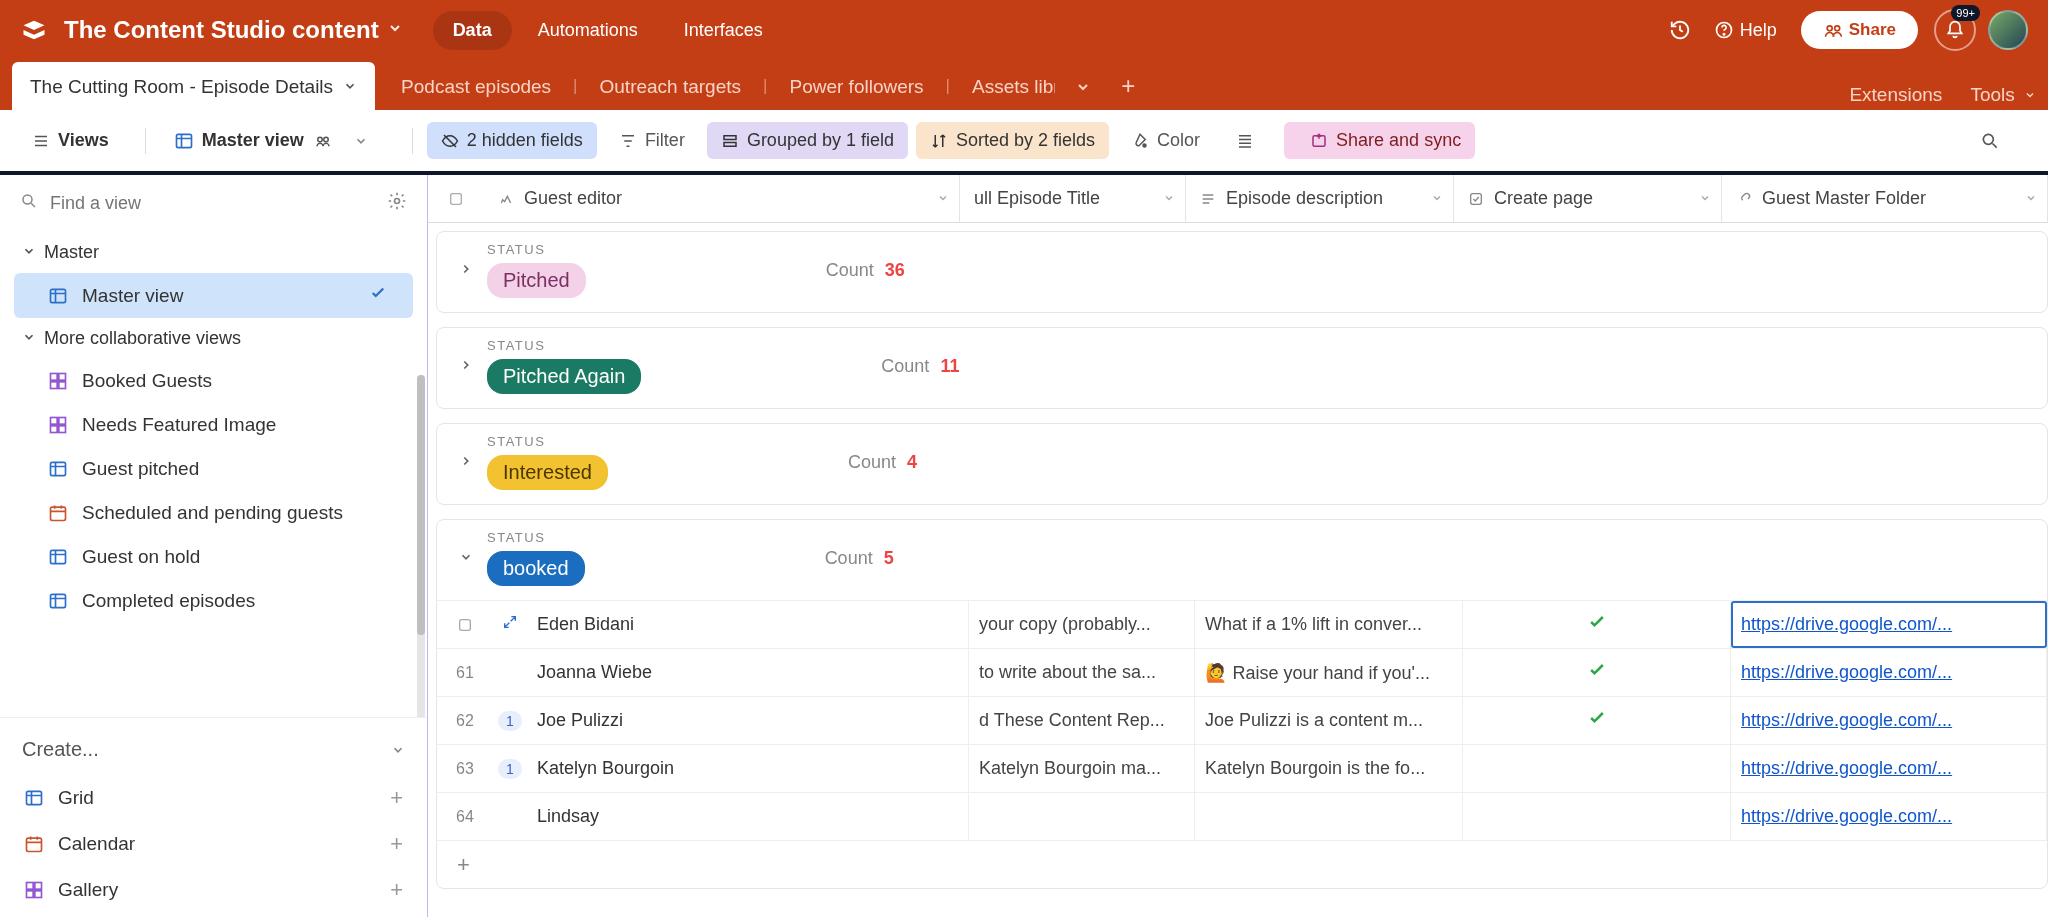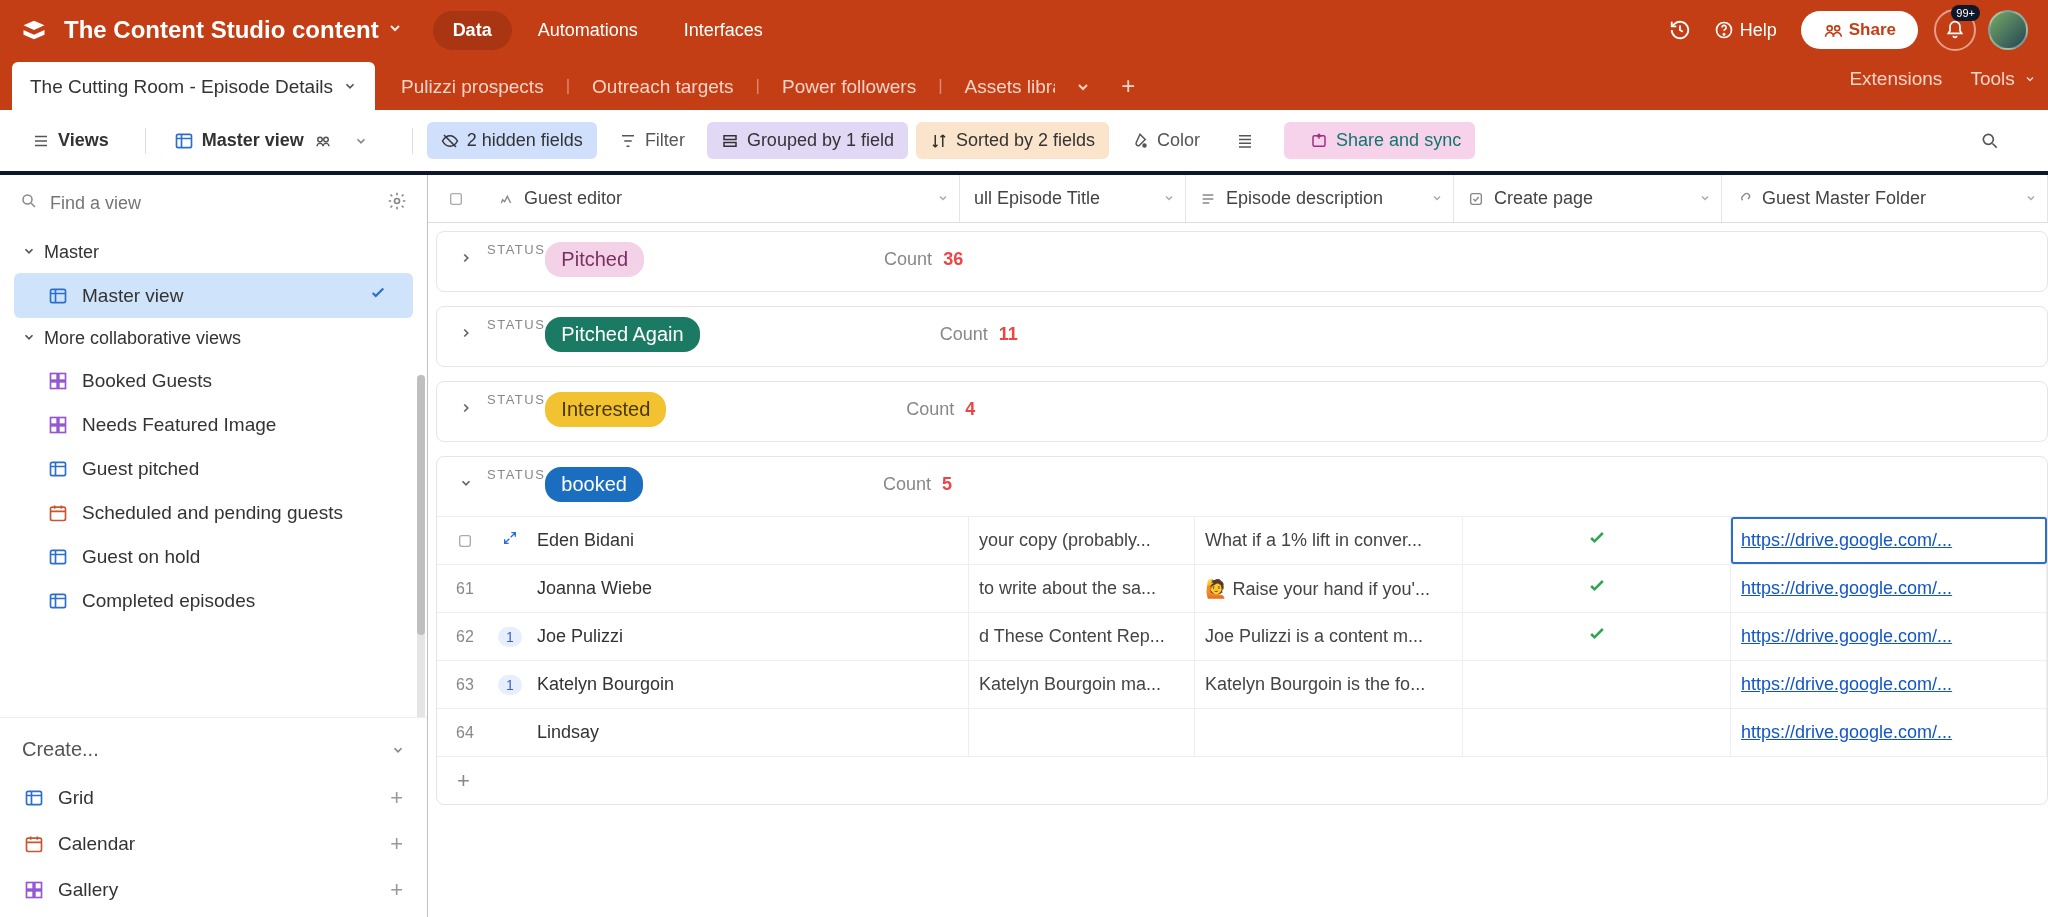--- a/index.html
+++ b/index.html
@@ -58,40 +58,40 @@
 .table-tab .chev { margin-left:10px; color:#555; }
 .other-tabs { display:flex; align-items:center; flex:1; overflow:hidden; }
 .other-tab {
   color: #f7d4c8;
   font-size:19px;
   padding: 14px 22px 12px;
   cursor:pointer;
   white-space:nowrap;
 }
 .sep { color: rgba(255,255,255,.4); }
-.tabbar-right { display:flex; align-items:flex-start; padding-bottom:20px; color:#f7d4c8; font-size:19px; }
+.tabbar-right { display:flex; align-items:flex-start; padding-bottom:4px; color:#f7d4c8; font-size:19px; }
 .tabbar-right > div { margin-left:28px; cursor:pointer; }
 
 
 .viewbar {
   height: 65px;
   border-bottom: 4px solid #0f172a;
   display:flex;
   align-items:center;
   padding: 0 18px;
   background:#fff;
 }
 .vb-item { display:flex; align-items:center; padding: 8px 14px; border-radius: 6px; cursor:pointer; margin-right: 8px; font-size:18px; color:#333; }
 .vb-item svg { margin-right:8px; }
 .vb-divider { width:1px; height:26px; background:#ddd; margin: 0 14px; }
 .vb-chip-blue { background:#cfdffc; color:#333; }
 .vb-chip-gray { color:#555; }
 .vb-chip-purple { background:#e0d8f5; }
 .vb-chip-orange { background:#fbe4cc; }
-.vb-chip-pink { background:#f7d2eb; color:#0f766e;padding-left:26px; }
+.vb-chip-pink { background:#f7d2eb; color:#7f1d1d;padding-left:26px; }
 .viewbar .spacer { flex:1; }
 
 
 .body { display:flex; height: calc(917px - 60px - 50px - 55px); }
 
 
 .sidebar {
   width: 428px;
   border-right: 1px solid #c4b5fd;
   display:flex;
@@ -151,21 +151,21 @@
   border:1px solid #e5e5e5;
   border-radius:8px;
   margin: 8px 0 14px 8px;
 }
 .group-header {
   display:flex;
   align-items:center;
   padding: 10px 16px 14px;
 }
 .group-header .caret { width:26px; text-align:center; color:#666; cursor:pointer; margin-right:8px; font-size:18px; }
-.group-meta { display:flex; flex-direction:row; }
+.group-meta { display:flex; flex-direction:column; }
 .status-label { font-size:13px; letter-spacing:1.5px; color:#888; margin-bottom:6px; }
 .status-pill { display:inline-block; padding:6px 16px; border-radius:16px; font-size:20px; color:#222; font-weight:500; }
 .group-count { margin-left:auto; color:#888; font-size:18px; }
 .group-count b { color:#ef4444; font-weight:600; margin-left:6px; }
 
 .row {
   display:flex;
   align-items:center;
   height:48px;
   border-top:1px solid #eee;
@@ -248,21 +248,21 @@
 <div class="tabbar">
   <div class="table-tab">
     <span>The Cutting Room - Episode Details</span>
     <span class="chev">
       <svg width="14" height="14" viewBox="0 0 24 24" fill="none" stroke="#555" stroke-width="3">
           <path d="M6 9l6 6 6-6"></path>
         </svg>
     </span>
   </div>
   <div class="other-tabs" id="other-tabs">
-      <div class="other-tab">Pulizzi prospects</div>
+      <div class="other-tab">Podcast episodes</div>
       <span class="sep">|</span>
       <div class="other-tab">Outreach targets</div>
       <span class="sep">|</span>
       <div class="other-tab">Power followers</div>
       <span class="sep">|</span>
       <div class="other-tab">Assets library</div>
     </div>
   <div style="color:#f7d4c8; padding:0 20px 10px;">
     <svg width="16" height="16" viewBox="0 0 24 24" fill="none" stroke="#f7d4c8" stroke-width="3">
         <path d="M6 9l6 6 6-6"></path>

